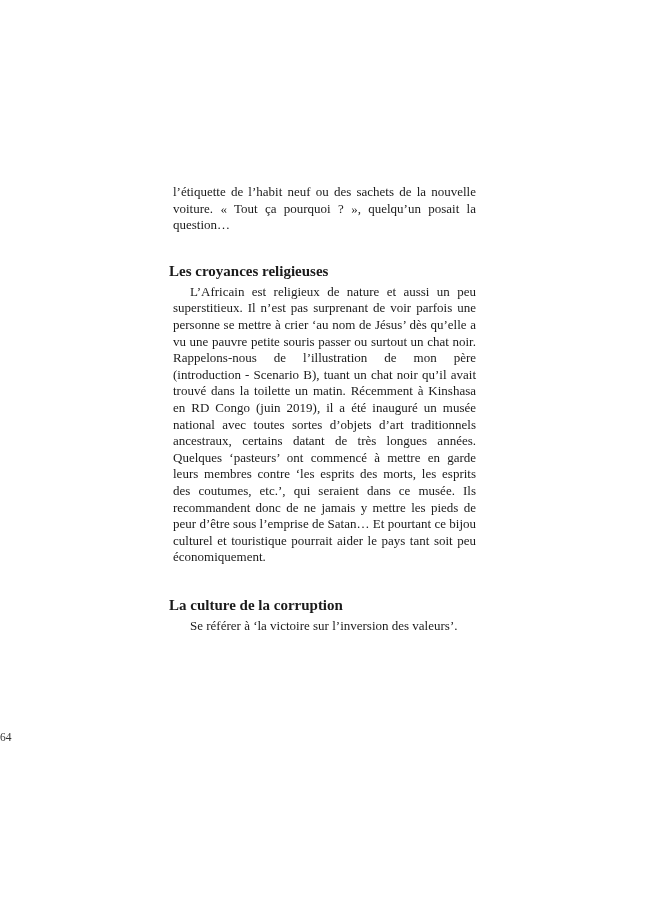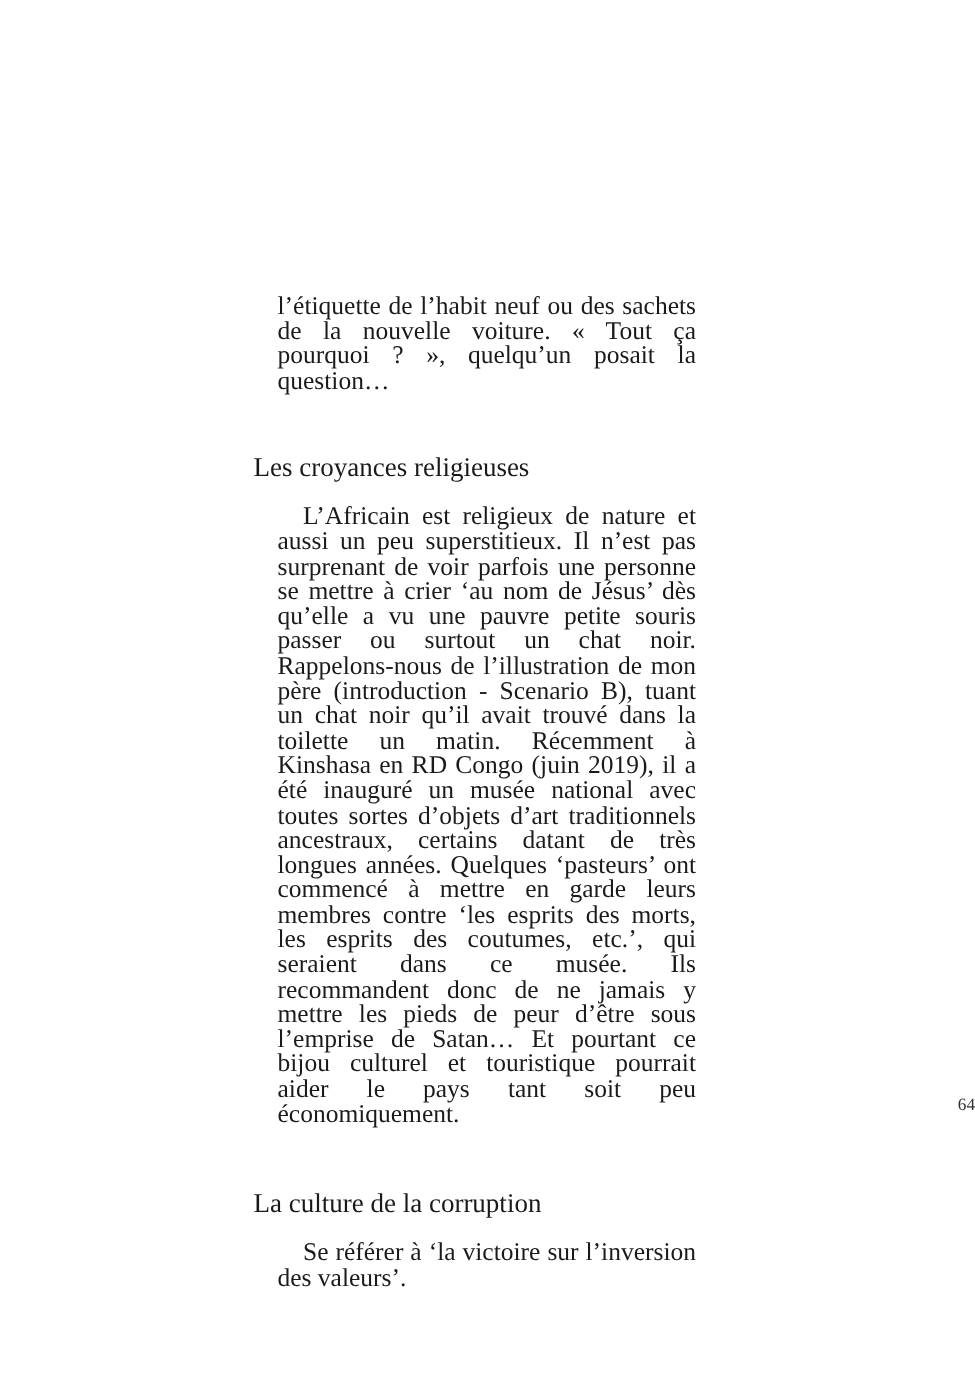--- a/index.html
+++ b/index.html
@@ -5,32 +5,32 @@
     html, body { margin: 0; padding: 0; background: #ffffff; }
     body {
       width: 650px; height: 920px; position: relative; overflow: hidden;
       font-family: "Liberation Serif", "DejaVu Serif", serif;
       color: #1a1a1a;
     }
     .page {
       position: absolute; left: 169px; top: 180px; width: 311px;
     }
     p {
-      margin: 16px; font-size: 17px; line-height: 16.6px;
+      margin: 4px; font-size: 13px; line-height: 16.6px;
       text-align: justify; hyphens: none;
     }
     p.indent { text-indent: 17px; font-family: Liberation Serif, serif; }
     h2 {
-      margin: 0; font-size: 18px; font-weight: normal; line-height: 18px;
+      margin: 0; font-size: 15px; font-weight: bold; line-height: 18px;
     }
     .gap-before-h1 { height: 24px; }
     .gap-before-h { height: 26px; }
     .page-number {
       position: absolute; left: 0; width: 650px; top: 731px;
-      text-align: right; font-size: 11.5px; color: #333;
+      text-align: left; font-size: 11.5px; color: #333;
     }
   </style>
 </head>
 <body>
 
 <div class="page">
   <p>l’étiquette de l’habit neuf ou des sachets de la nouvelle voiture. « Tout ça pourquoi ? », quelqu’un posait la question…</p>
 
   <div class="gap-before-h1"></div>
   <h2>Les croyances religieuses</h2>

